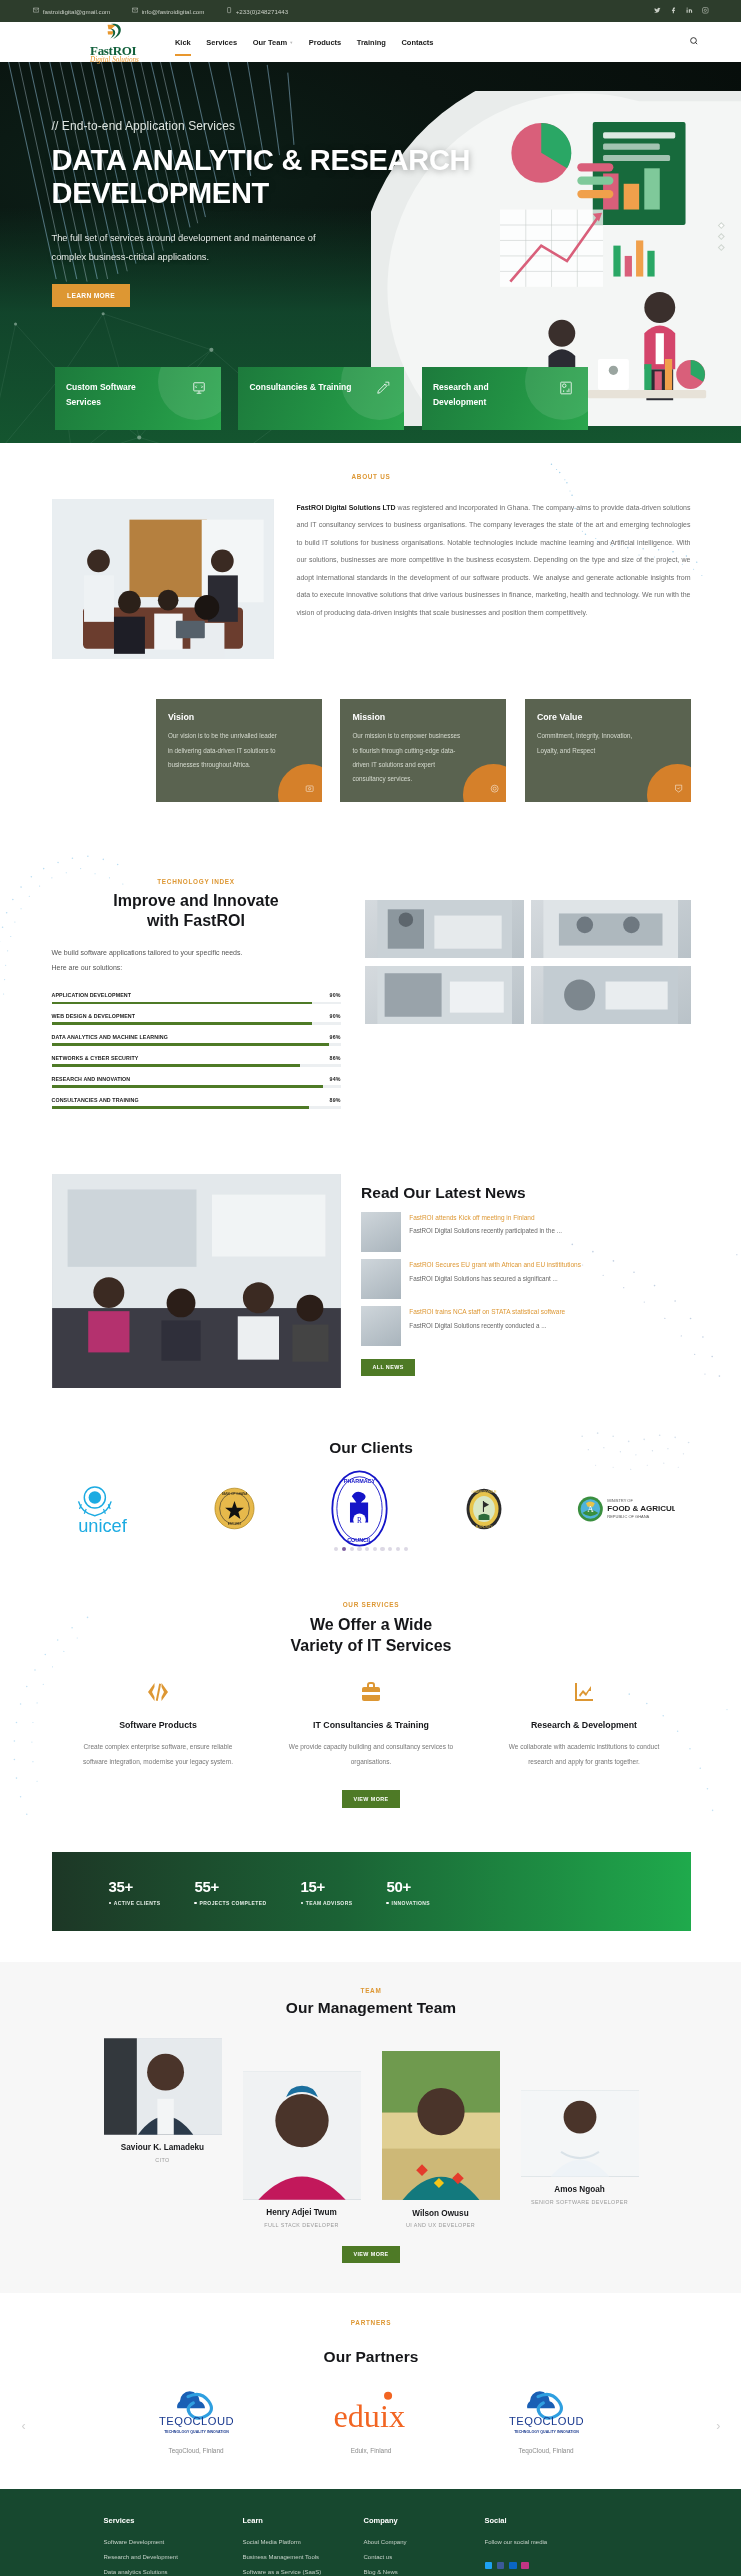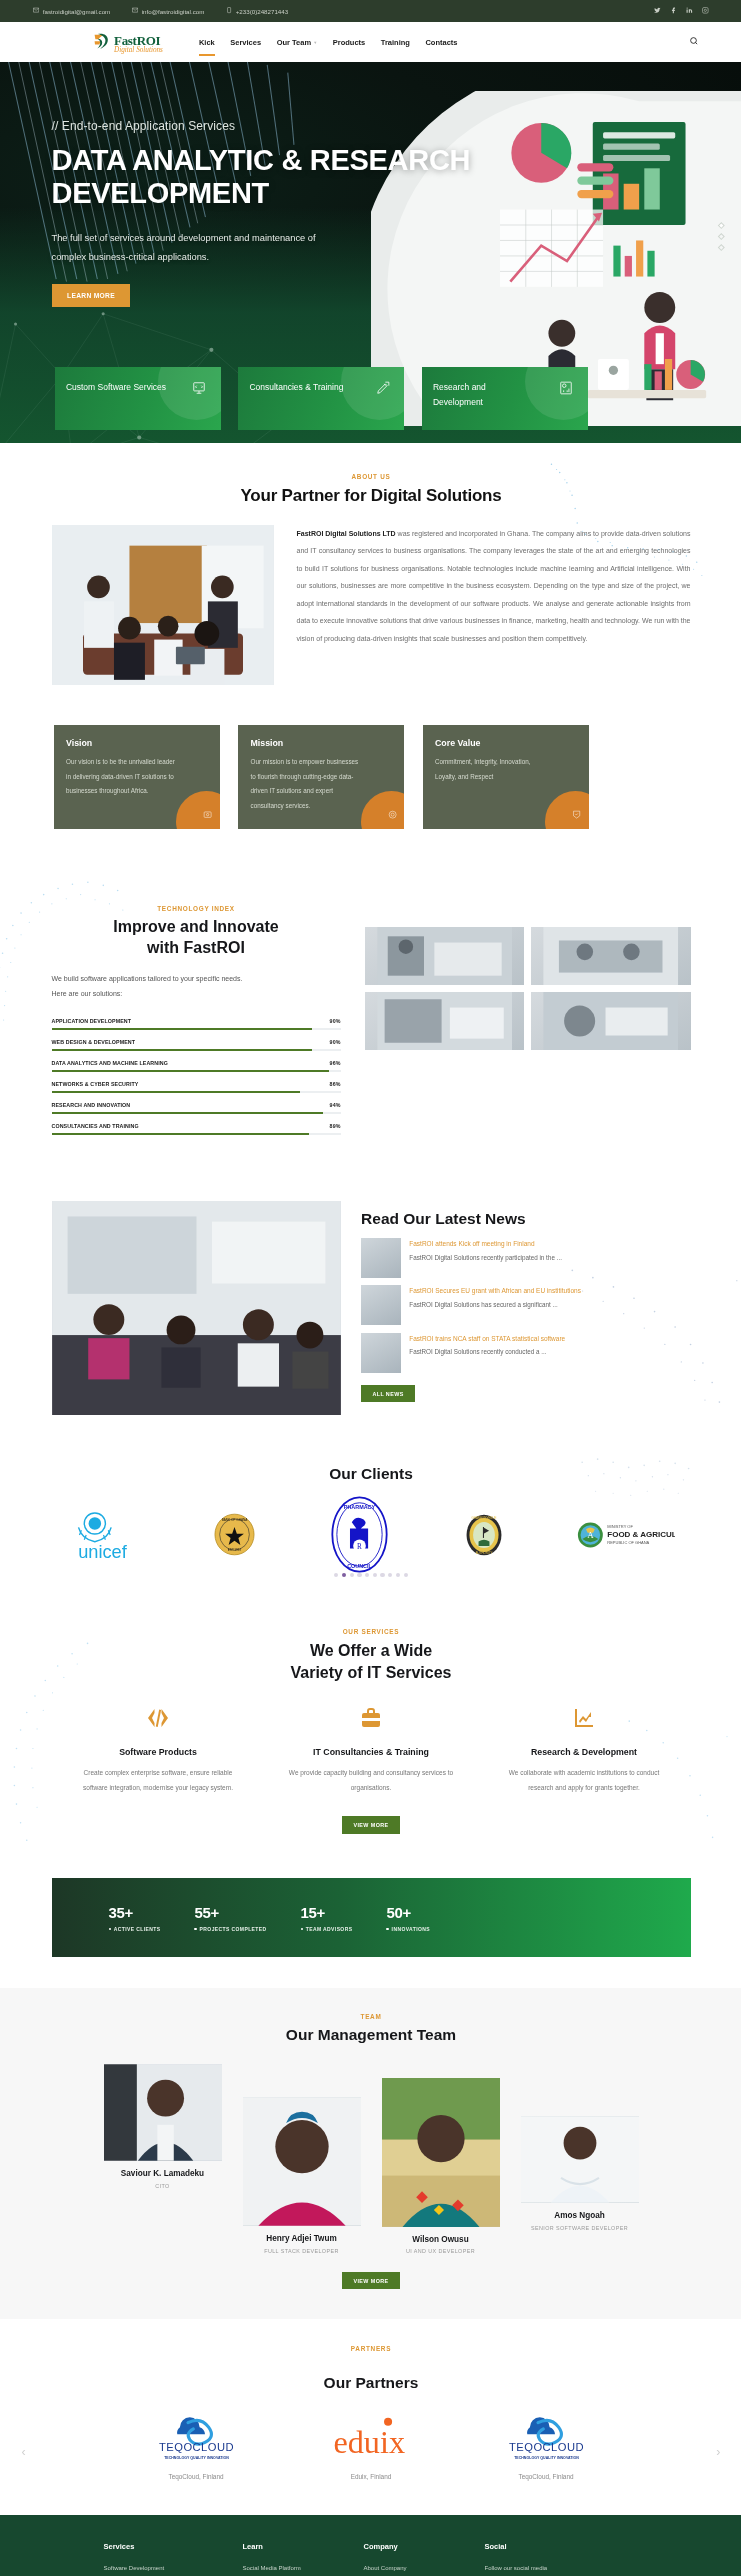--- a/index.html
+++ b/index.html
@@ -20,21 +20,21 @@
   .topbar .ti { display: flex; align-items: center; gap: 3.6px; margin-right: 21.6px; }
   .topbar .ti svg { width: 6.2px; height: 6.2px; fill: #c9cfc6; }
   .topbar .socials { margin-left: auto; display: flex; gap: 9.3px; }
   .topbar .socials svg { width: 6.7px; height: 6.7px; fill: #c9cfc6; }
 
   
   .header {
     height: 40px; background: #fff; display: flex; align-items: center;
     padding: 0 33px; position: relative; z-index: 20;
   }
-  .logo { display: flex; align-items: flex-end; margin-left: 56px; }
+  .logo { display: flex; align-items: center; margin-left: 56px; flex-direction: column; }
   .logo-mark { width: 24px; height: 24px; position: relative; flex: 0 0 24px; }
   .logo-txt { margin-left: 1px; line-height: 1; }
   .logo-txt .l1 { font-family: "Liberation Serif", serif; font-weight: bold; font-size: 13px; color: #12603c; letter-spacing: -0.3px; }
   .logo-txt .l2 { font-family: "Liberation Serif", serif; font-style: italic; font-size: 7.2px; color: #e8972e; margin-top: -0.5px; }
   .nav { display: flex; align-items: center; gap: 15.5px; margin-left: 36px; }
   .nav a {
     font-size: 7.5px; color: #1a1a1a; text-decoration: none; font-weight: 600;
     padding: 13.4px 0 13.4px; position: relative; display: inline-flex; align-items: center; gap: 2.1px;
   }
   .nav a.active::after {
@@ -83,21 +83,21 @@
     display: flex; gap: 17.5px; padding-left: 3.1px;
   }
   .svc-card {
     width: 166px; height: 63px; background: linear-gradient(110deg,#1d7a3c 0%, #229244 55%, #2aa64d 100%);
     position: relative; overflow: hidden; padding: 13.4px 11.3px; color: #fff; cursor: pointer;
   }
   .svc-card::after {
     content: ""; position: absolute; right: -14.4px; top: -24px; width: 77px; height: 77px;
     border-radius: 50%; background: rgba(255,255,255,.10);
   }
-  .svc-card .t { font-size: 8.5px; font-weight: 400; line-height: 1.75; max-width: 103px; position: relative; z-index: 2; }
+  .svc-card .t { font-size: 8.5px; font-weight: 700; line-height: 1.75; max-width: 103px; position: relative; z-index: 2; }
   .svc-card .ic { position: absolute; right: 14.4px; top: 14.4px; z-index: 3; }
   .svc-card .ic svg { width: 14px; height: 14px; stroke: #fff; fill: none; stroke-width: 1.4; }
 
   
   .about { padding: 43px 0 0; position: relative; overflow: hidden; }
   .about-head { text-align: center; }
   .kicker { color: #dd9733; font-size: 6.4px; font-weight: 700; letter-spacing: 0.7px; }
   h2.sec {
     font-size: 17px; font-weight: 800; color: #121212; margin-top: 6.2px; letter-spacing: -0.2px;
   }
@@ -106,21 +106,21 @@
     width: 222px; height: 160px; flex: 0 0 222px;
     background: linear-gradient(160deg,#dfe3e6,#c3ccd2);
     position: relative; overflow: hidden;
   }
   .about-txt { flex: 1; }
   .about-txt p { font-size: 7px; line-height: 2.5; color: #6d6d6d; text-align: justify; }
   .about-txt p b { color: #222; font-weight: 700; }
   .swirl-a { position: absolute; right: 36px; top: 29px; width: 170px; height: 129px; opacity: .85; }
 
   
-  .vmc { display: flex; gap: 18.5px; width: 639px; margin: 40px auto 0; padding-left: 2.1px; }
+  .vmc { display: flex; gap: 18.5px; width: 639px; margin: 40px auto 0; padding-left: 2.1px; justify-content: flex-end; }
   .vmc-card {
     width: 166px; min-height: 94px; background: #5a6350; color: #fff;
     padding: 13.4px 12.4px 15.5px; position: relative; overflow: hidden;
   }
   .vmc-card .t { font-size: 8.8px; font-weight: 700; margin-bottom: 7.2px; }
   .vmc-card .d { font-size: 6.3px; line-height: 2.3; color: #d6dbd0; max-width: 111px; }
   .vmc-card .blob {
     position: absolute; right: -17.5px; bottom: -23px; width: 61px; height: 61px;
     border-radius: 50%; background: #d5802a;
   }
@@ -500,21 +500,20 @@
         <circle cx="230" cy="190" r="1"></circle>
         <circle cx="258" cy="196" r="1"></circle>
       <circle cx="284" cy="204" r="1"></circle>
         <circle cx="306" cy="214" r="1"></circle>
         <circle cx="322" cy="226" r="1"></circle>
     </g>
   </svg>
   <div class="wrap">
     <div class="about-head">
       <div class="kicker">ABOUT US</div>
-      <h2 class="sec">Your Partner for Digital Solutions</h2>
     </div>
     <div class="about-row">
       <div class="about-img">
         <svg viewBox="0 0 430 310" width="222" height="160">
           <rect width="430" height="310" fill="#e9eef1"></rect>
           <rect x="150" y="40" width="150" height="150" fill="#b5803f"></rect>
           <rect x="290" y="40" width="120" height="160" fill="#f3f6f7"></rect>
           <rect x="60" y="210" width="310" height="80" rx="8" fill="#6b3d2e"></rect>
           <circle cx="90" cy="120" r="22" fill="#3a2a22"></circle>
             <rect x="62" y="148" width="58" height="90" fill="#eef2f4"></rect>

